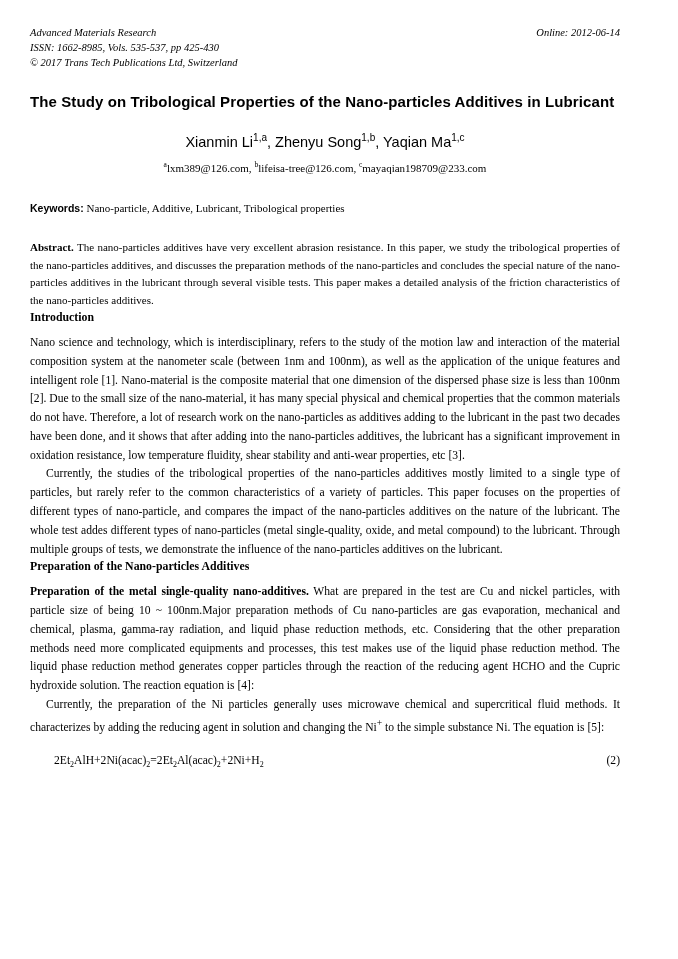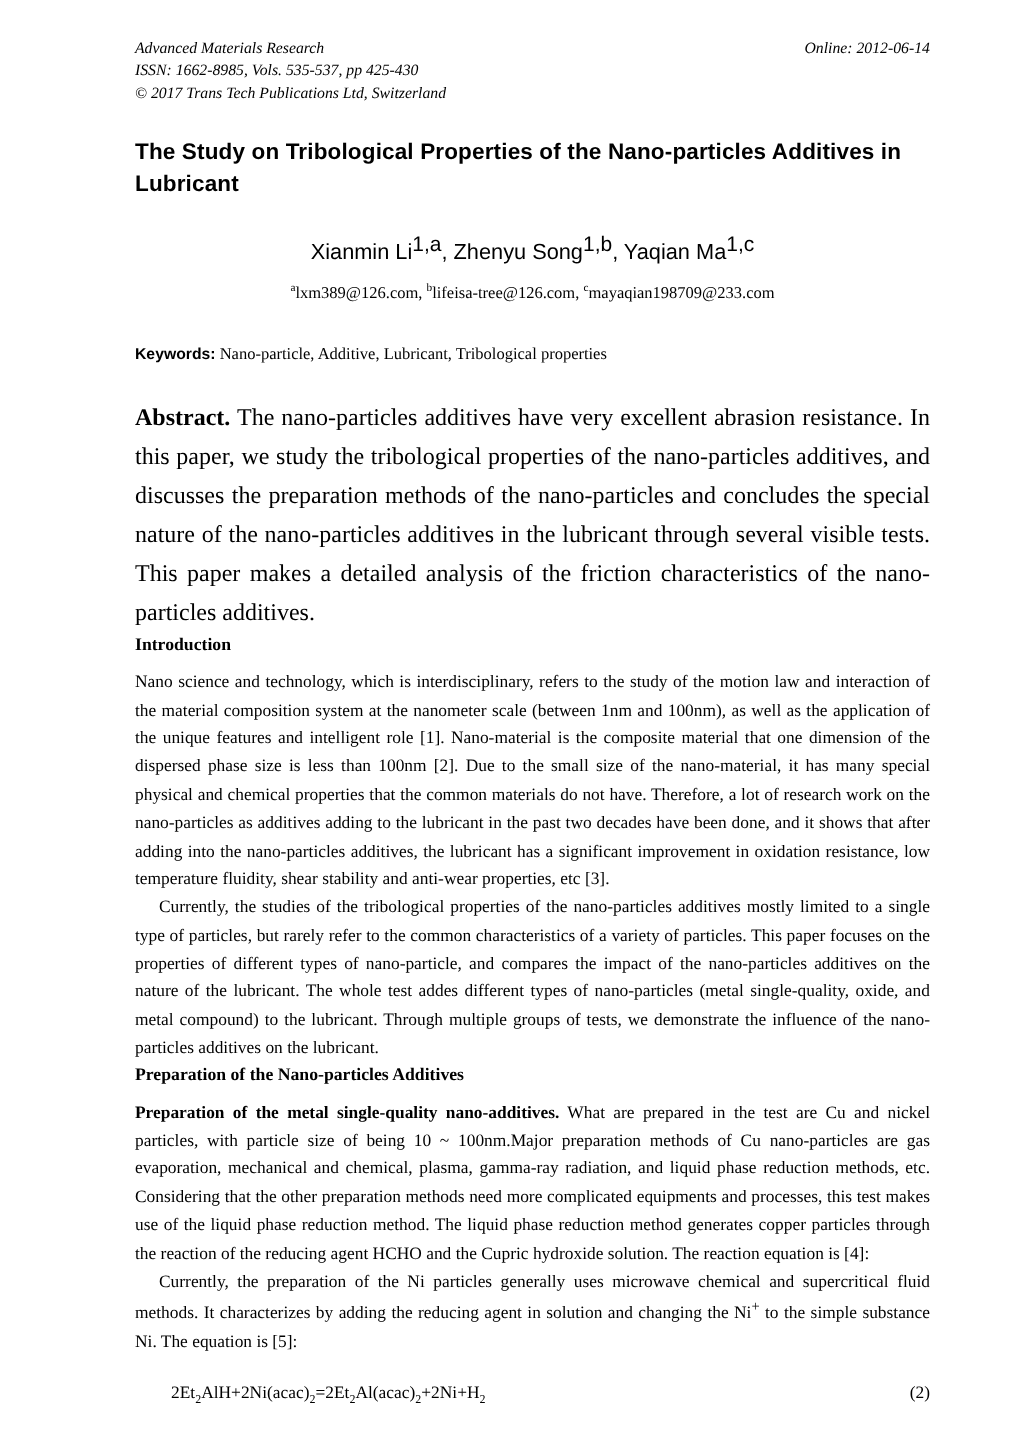--- a/index.html
+++ b/index.html
@@ -12,21 +12,21 @@
     height: 959px;
     font-family: "Liberation Serif", serif;
     color: #000000;
     overflow: hidden;
   }
   .page {
     position: relative;
     width: 678px;
     height: 959px;
     box-sizing: border-box;
-    padding: 26px 58px 0 90px;
+    padding: 26px 58px 0 30px;
   }
   
   .header {
     position: relative;
     font-size: 10.5px;
     line-height: 1.42;
     font-style: italic;
   }
   .header .line {
     display: block;
@@ -50,21 +50,21 @@
     letter-spacing: 0.1px;
   }
   
   .authors {
     margin-top: 19px;
     text-align: center;
     font-family: "Liberation Sans", sans-serif;
     font-size: 14.5px;
     line-height: 1.3;
   }
-  .authors sup { font-size: 14px; vertical-align: super; }
+  .authors sup { font-size: 10px; vertical-align: super; }
   .affil {
     margin-top: 13px;
     text-align: center;
     font-size: 11px;
     line-height: 1.5;
   }
   .affil sup { font-size: 7.5px; vertical-align: super; }
   .emails {
     margin-top: 7px;
     text-align: center;
@@ -79,21 +79,21 @@
     line-height: 1.4;
   }
   .keywords .kw-label {
     font-family: "Liberation Sans", sans-serif;
     font-weight: bold;
     font-size: 10.5px;
   }
   
   .abstract {
     margin-top: 22px;
-    font-size: 16px;
+    font-size: 11px;
     line-height: 1.62;
     text-align: justify;
   }
   .abstract .ab-label {
     font-weight: bold;
   }
   
   .section-head {
     font-weight: bold;
     font-size: 11.8px;

